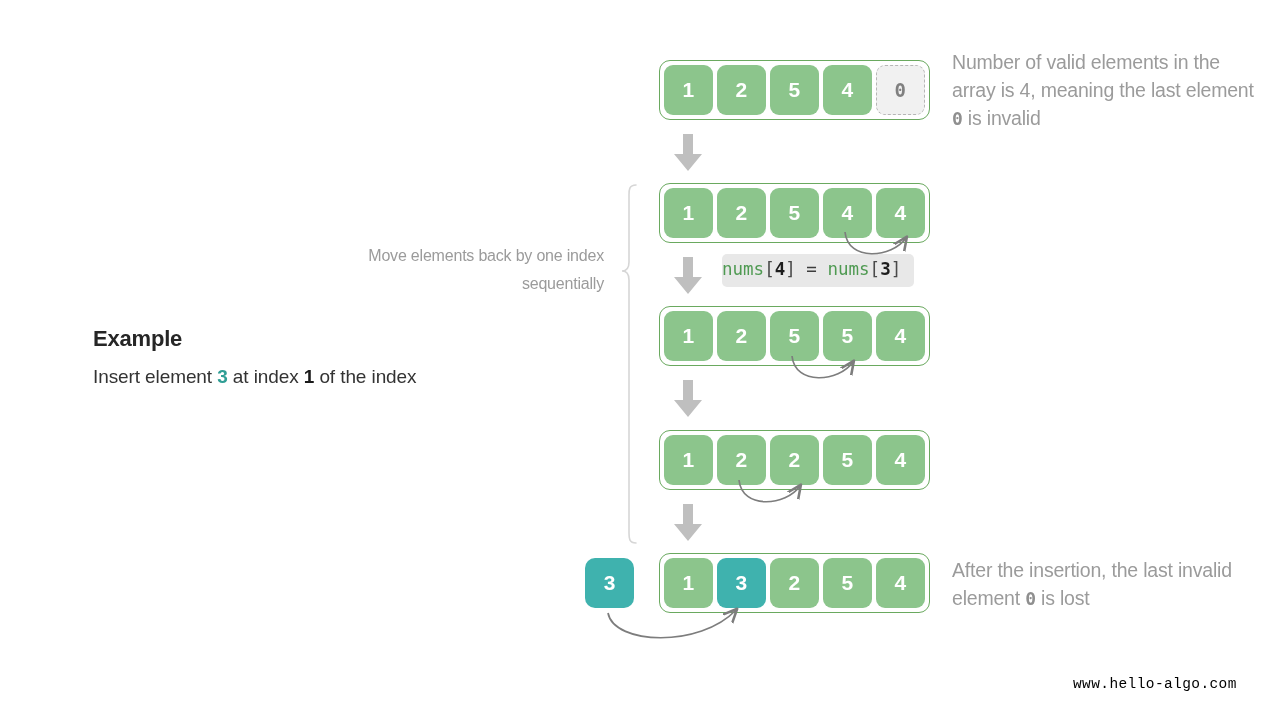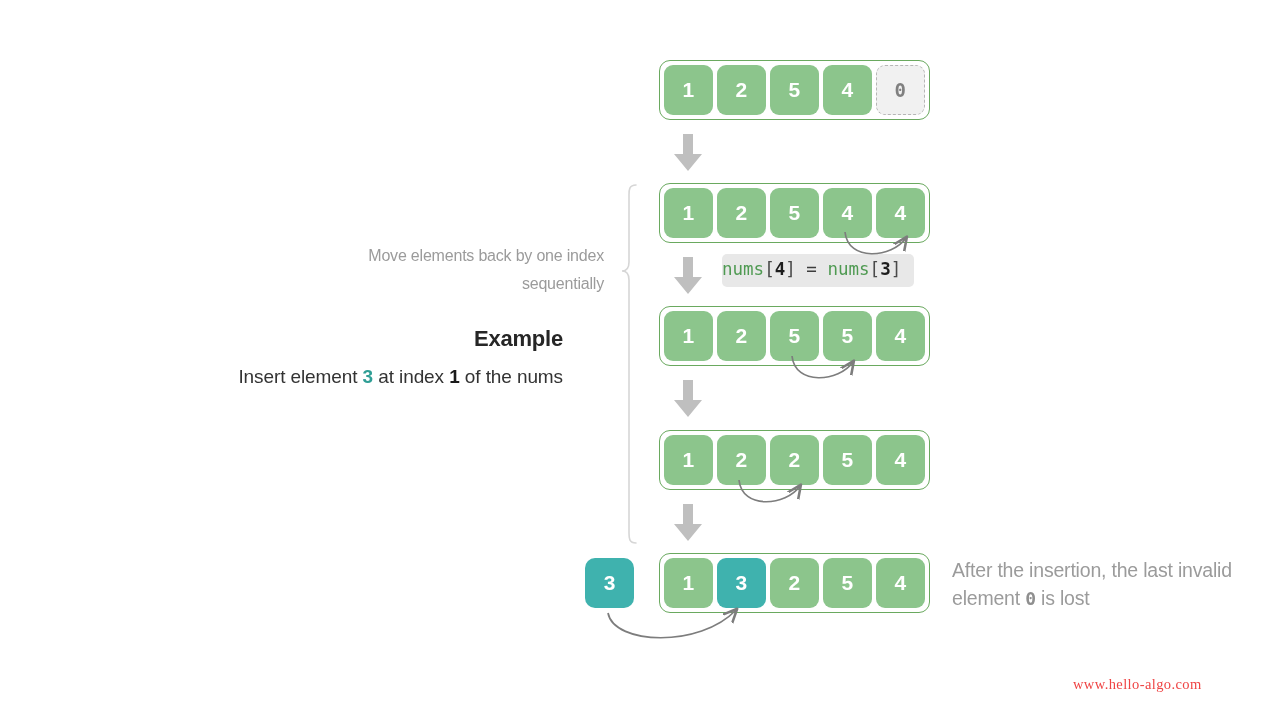--- a/index.html
+++ b/index.html
@@ -20,21 +20,20 @@
     position: absolute;
     inset: 0;
   }
 
   
   .example-block {
     position: absolute;
     left: 93px;
     top: 326px;
     width: 470px;
-    text-align: right;
   }
   .example-title {
     font-size: 22px;
     font-weight: bold;
     color: #262626;
     letter-spacing: -0.2px;
     margin: 0 0 14px 0;
   }
   .example-desc {
     font-size: 19px;
@@ -169,34 +168,34 @@
     position: absolute;
     inset: 0;
     pointer-events: none;
   }
 
   
   .watermark {
     position: absolute;
     left: 1073px;
     top: 676px;
-    color: #ef4444;
-    font-family: Liberation Serif, serif;
+    color: #000000;
+    font-family: Liberation Mono, monospace;
     font-size: 14.5px;
     letter-spacing: 0.4px;
   }
 </style>
 </head>
 <body>
 
 <div class="stage">
 
   <div class="example-block">
     <div class="example-title">Example</div>
-    <div class="example-desc"><span>Insert element </span><span class="val-teal">3</span><span> at index </span><span class="val-bold">1</span><span> of the nums</span></div>
+    <div class="example-desc"><span>Insert element </span><span class="val-teal">3</span><span> at index </span><span class="val-bold">1</span><span> of the index</span></div>
   </div>
 
   <div class="section-label">Move elements back by one index sequentially</div>
 
   <div class="brace">
     <svg width="22" height="360" viewBox="0 0 22 360" fill="none" xmlns="http://www.w3.org/2000/svg">
       <path d="M16 1 C9 1 9 6 9 11 L9 78 C9 84 6 87 2 87 C6 87 9 90 9 96 L9 349 C9 354 9 359 16 359" stroke="#d6d6d6" stroke-width="1.6" fill="none" stroke-linecap="round"></path>
     </svg>
   </div>
 
@@ -282,18 +281,19 @@
 
     <path d="M845 232 C848 262, 892 258, 906 238" fill="none" stroke="#7d7d7d" stroke-width="1.7" marker-end="url(#ah)"></path>
 
     <path d="M792 356 C795 386, 839 382, 853 362" fill="none" stroke="#7d7d7d" stroke-width="1.7" marker-end="url(#ah)"></path>
 
     <path d="M739 480 C742 510, 786 506, 800 486" fill="none" stroke="#7d7d7d" stroke-width="1.7" marker-end="url(#ah)"></path>
 
     <path d="M608 613 C614 645, 700 648, 736 610" fill="none" stroke="#7d7d7d" stroke-width="1.7" marker-end="url(#ah)"></path>
   </svg>
 
+  <div class="note note-top"><span>Number of valid elements in the array is 4, meaning the last element </span><span class="mono-b">0</span><span> is invalid</span></div>
 
   <div class="note note-bottom"><span>After the insertion, the last invalid element </span><span class="mono-b">0</span><span> is lost</span></div>
 
   <div class="watermark">www.hello-algo.com</div>
 
 </div>
 
 </body></html>

